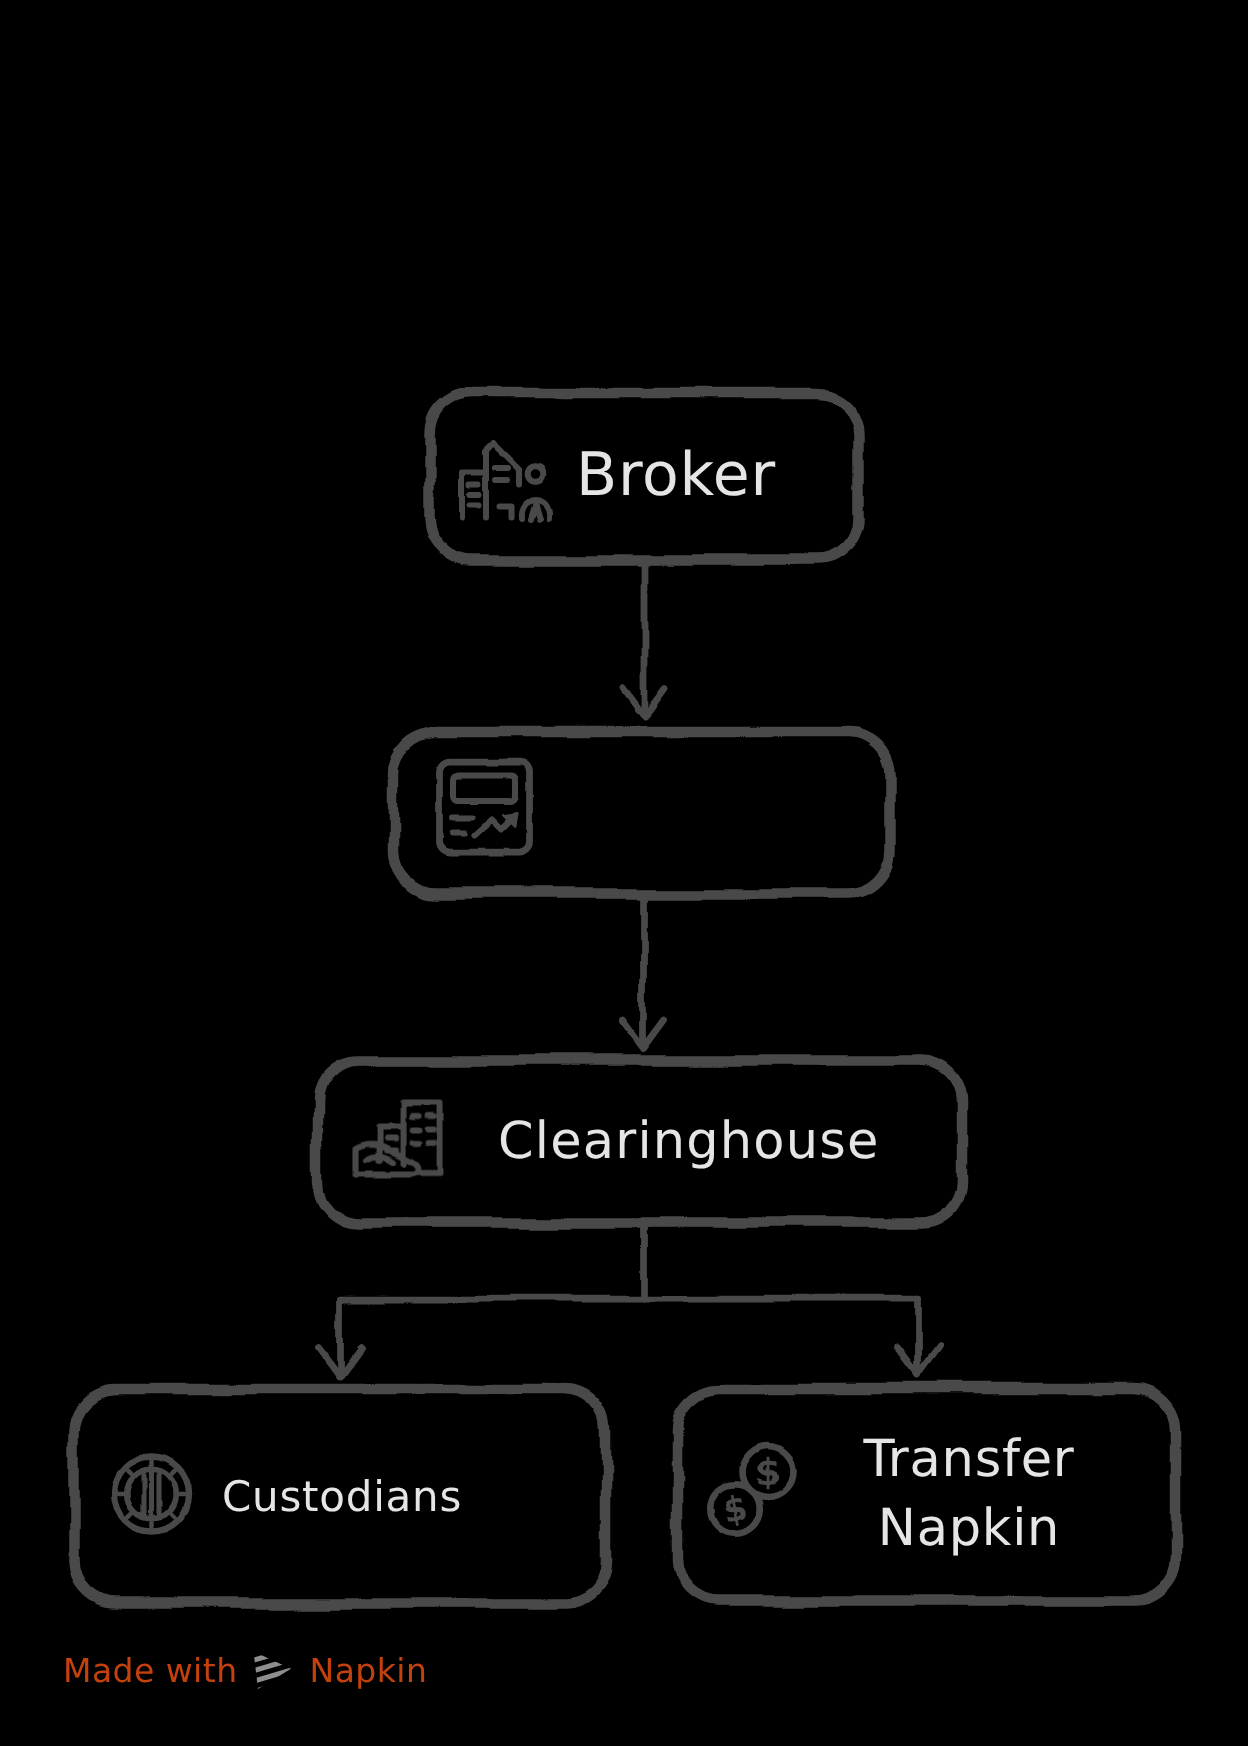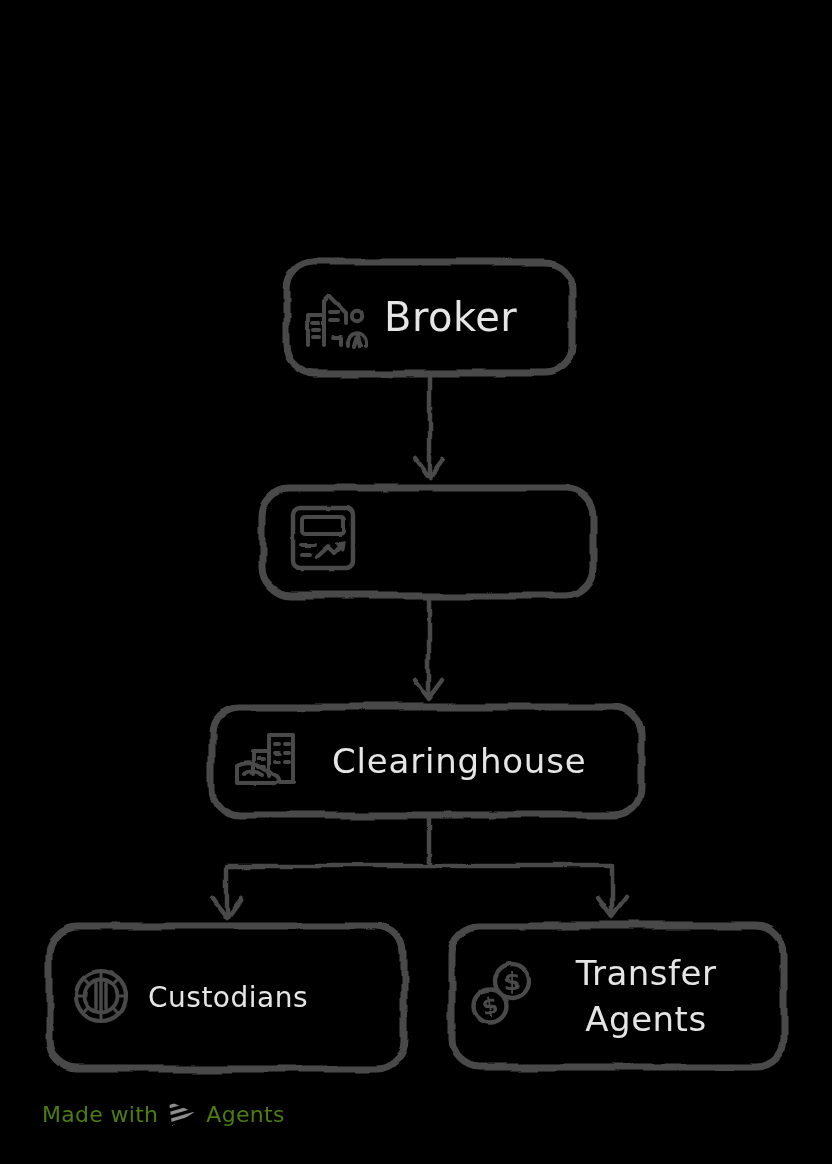--- a/index.html
+++ b/index.html
@@ -14,21 +14,21 @@
     user-select:none;white-space:pre-line;
   }
   .lbl-broker{left:384px;top:259px;height:116px;font-size:40px;}
   .lbl-exchange{left:370px;top:485px;height:112px;font-size:38px;}
   .lbl-clearinghouse{left:313px;top:704px;height:113px;font-size:34px;letter-spacing:0.8px;margin-left:19px;}
   .lbl-custodians{left:148px;top:923px;height:148px;font-size:28px;}
   .lbl-transfer{left:538px;top:923px;width:216px;height:148px;font-size:34px;
     justify-content:center;text-align:center;line-height:1.35;}
   .footer{
     position:absolute;left:42px;top:1099px;display:flex;align-items:center;gap:9px;
-    color:#4d7c0f;font-size:22px;
+    color:#c2410c;font-size:22px;
   }
   .footer .made-with{font-weight:400;letter-spacing:0.3px;}
   .footer .brand{font-weight:500;letter-spacing:0.3px;}
 </style>
 </head>
 <body>
 
 <div class="canvas">
 
   <svg class="layer" width="832" height="1164" viewBox="0 0 832 1164">
@@ -118,33 +118,33 @@
         <text x="20" y="62" transform="rotate(-12 20 54)" font-family="DejaVu Sans, sans-serif" font-size="23" font-weight="700" fill="#4a4a4a" stroke="none" text-anchor="middle">$</text>
         <circle cx="42" cy="29" r="17" stroke-width="4.4" fill="#000000"></circle>
         <text x="42" y="37.5" font-family="DejaVu Sans, sans-serif" font-size="24" font-weight="700" fill="#4a4a4a" stroke="none" text-anchor="middle">$</text>
       </g>
     </g>
   </svg>
 
   <div class="node-label lbl-broker">Broker</div>
   <div class="node-label lbl-clearinghouse">Clearinghouse</div>
   <div class="node-label lbl-custodians">Custodians</div>
-  <div class="node-label lbl-transfer">Transfer Agents</div>
+  <div class="node-label lbl-transfer">Transfer Napkin</div>
 
   <div class="footer">
     <span class="made-with">Made with</span>
     <svg width="30" height="30" viewBox="0 0 30 30">
       <defs>
         <clipPath id="napkin-tri">
             <path d="M2,2 L27,13.5 L5,27 Z"></path>
           </clipPath>
       </defs>
       <g clip-path="url(#napkin-tri)" stroke="#8e8e8e" stroke-width="3.4" fill="none">
         <path d="M-2,9 L32,-1"></path>
         <path d="M-2,16 L32,6"></path>
         <path d="M-2,23 L32,13"></path>
         <path d="M-2,30 L32,20"></path>
       </g>
     </svg>
-    <span class="brand">Agents</span>
+    <span class="brand">Napkin</span>
   </div>
 
 </div>
 
 </body></html>

